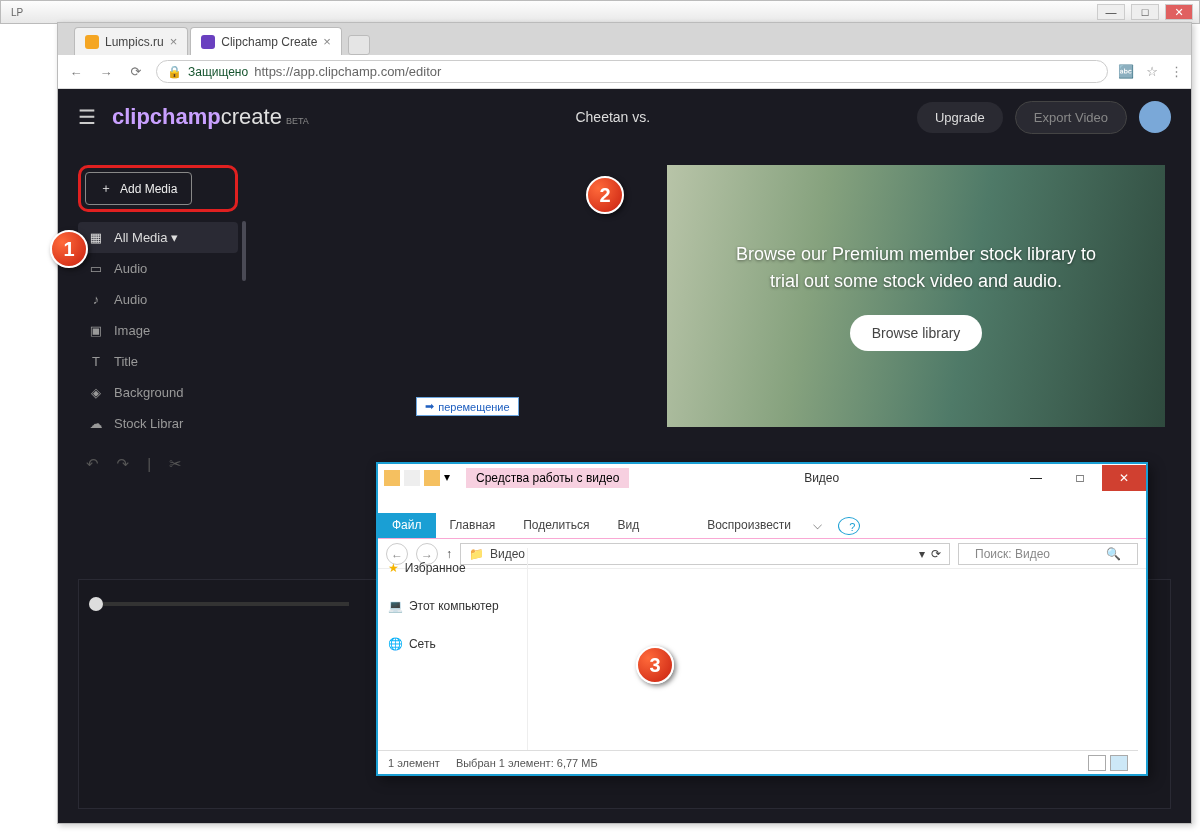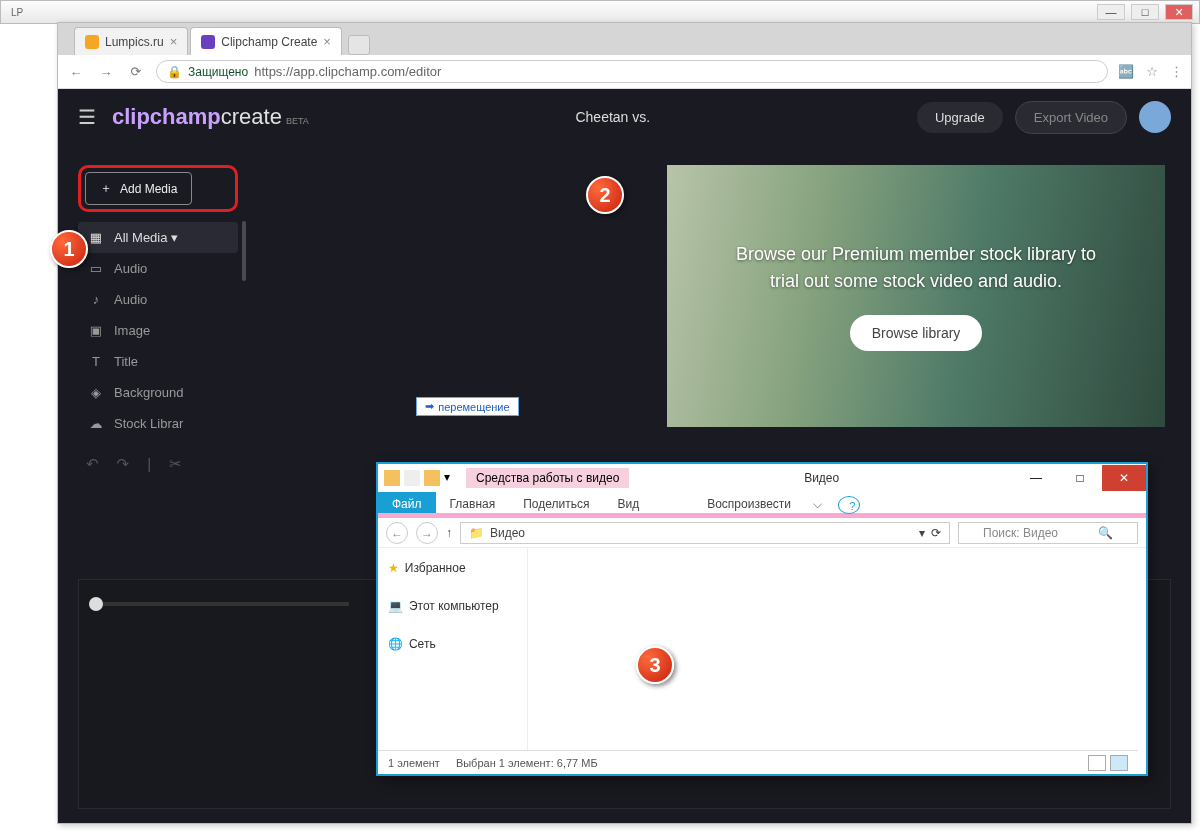--- a/index.html
+++ b/index.html
@@ -83,30 +83,30 @@
 
 .explorer { position: absolute; top: 462px; left: 376px; width: 772px; height: 314px; background: #fff; border: 2px solid #1a9fd4; box-shadow: 4px 4px 12px rgba(0,0,0,0.4); z-index: 50; }
 .exp-title { height: 28px; background: #fff; display:flex; align-items:center; font-size:12px; }
 .exp-title .qat { display:flex; gap:4px; padding:0 6px; }
 .exp-title .qat span { width:16px; height:16px; display:inline-block; }
 .exp-title .ribbon-label { background:#f7d0e0; padding:3px 10px; margin-left:auto; margin-right:0; }
 .exp-title .win-title { flex:1; text-align:center; color:#333; }
 .exp-title .win-ctrls { display:flex; }
 .exp-title .win-ctrls span { width:44px; height:26px; display:flex; align-items:center; justify-content:center; font-size:12px; }
 .exp-title .win-ctrls .wc-close { background:#d04030; color:#fff; }
-.exp-tabs { height:26px; background:#fff; border-bottom:5px solid #f9a8d4; display:flex; align-items:stretch; font-size:12px; }
+.exp-tabs { height:26px; background:#fff; border-bottom:1px solid #f9a8d4; display:flex; align-items:stretch; font-size:12px;margin-top:21px; }
 .exp-tabs .et { padding:5px 14px; color:#444; }
 .exp-tabs .et.file { background:#1a9fd4; color:#fff; }
 .exp-tabs .et.play { margin-left: 40px; }
 .exp-tabs .help { margin-left:auto; padding:5px 10px; color:#1a9fd4; border:1px solid #1a9fd4; border-radius:50%; width:18px; height:18px; line-height:8px; margin:4px 8px; text-align:center; font-size:11px; }
 .exp-tabs .chev { padding:5px 8px; color:#666; }
 .exp-addr { height:30px; border-bottom:1px solid #eee; display:flex; align-items:center; padding:0 8px; gap:8px; font-size:12px; color:#444; }
 .exp-addr .nav { width:22px; height:22px; border:1px solid #ccc; border-radius:50%; display:flex; align-items:center; justify-content:center; color:#888; }
 .exp-addr .crumb { flex:1; border:1px solid #ccc; padding:3px 8px; display:flex; align-items:center; gap:6px; }
-.exp-addr .search { width:180px; border:1px solid #ccc; padding:3px 24px; color:#888; display:flex; justify-content:space-between; }
+.exp-addr .search { width:180px; border:1px solid #ccc; padding:3px 16px; color:#888; display:flex; justify-content:space-between; }
 .exp-body { position:absolute; top:84px; bottom:24px; left:0; right:0; display:flex; }
 .exp-nav { width:150px; border-right:1px solid #eee; padding:8px 6px; font-size:12px; }
 .exp-nav .item { display:flex; align-items:center; gap:6px; padding:5px 4px; color:#333; }
 .exp-nav .star { color:#f5b400; }
 .exp-content { flex:1; padding:10px; position:relative; }
 .file-sel { position:absolute; left:14px; top:6px; border:4px solid #e02020; border-radius:8px; padding:4px; }
 .file-item { width:100px; text-align:center; font-size:11px; color:#222; }
 .file-thumb { width:96px; height:62px; background:#c4b5a0; border:1px solid #888; position:relative; margin:0 auto 4px; }
 .file-thumb::before, .file-thumb::after { content:""; position:absolute; top:0; bottom:0; width:10px; background: repeating-linear-gradient(#444 0 4px, #ccc 4px 8px); }
 .file-thumb::before { left:0; } .file-thumb::after { right:0; }

